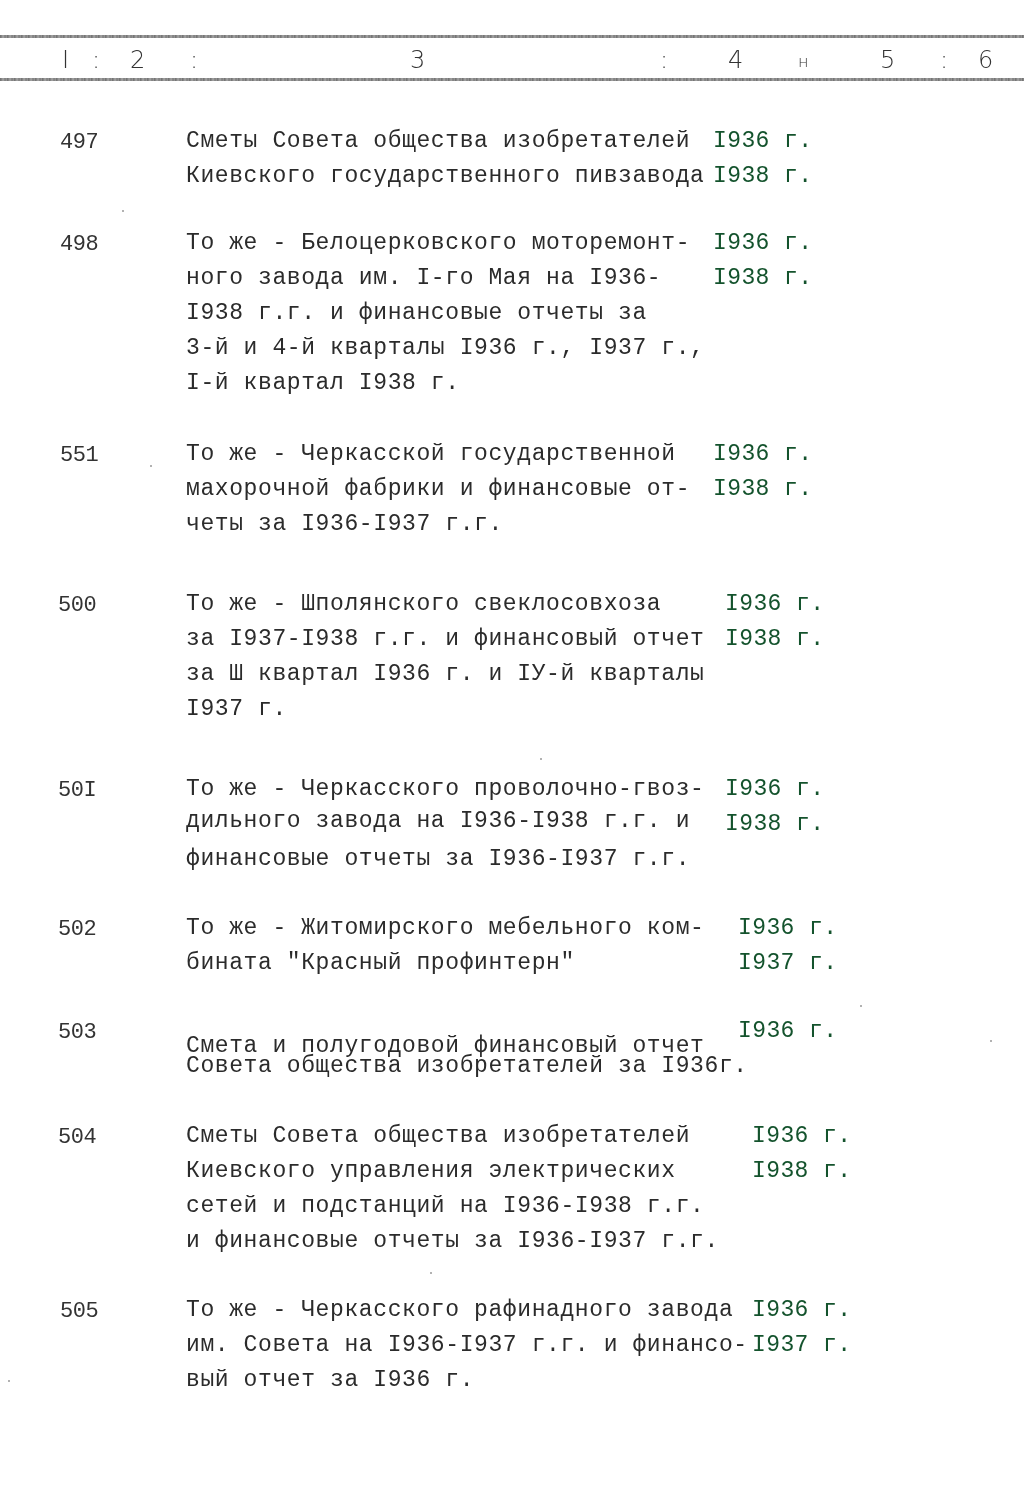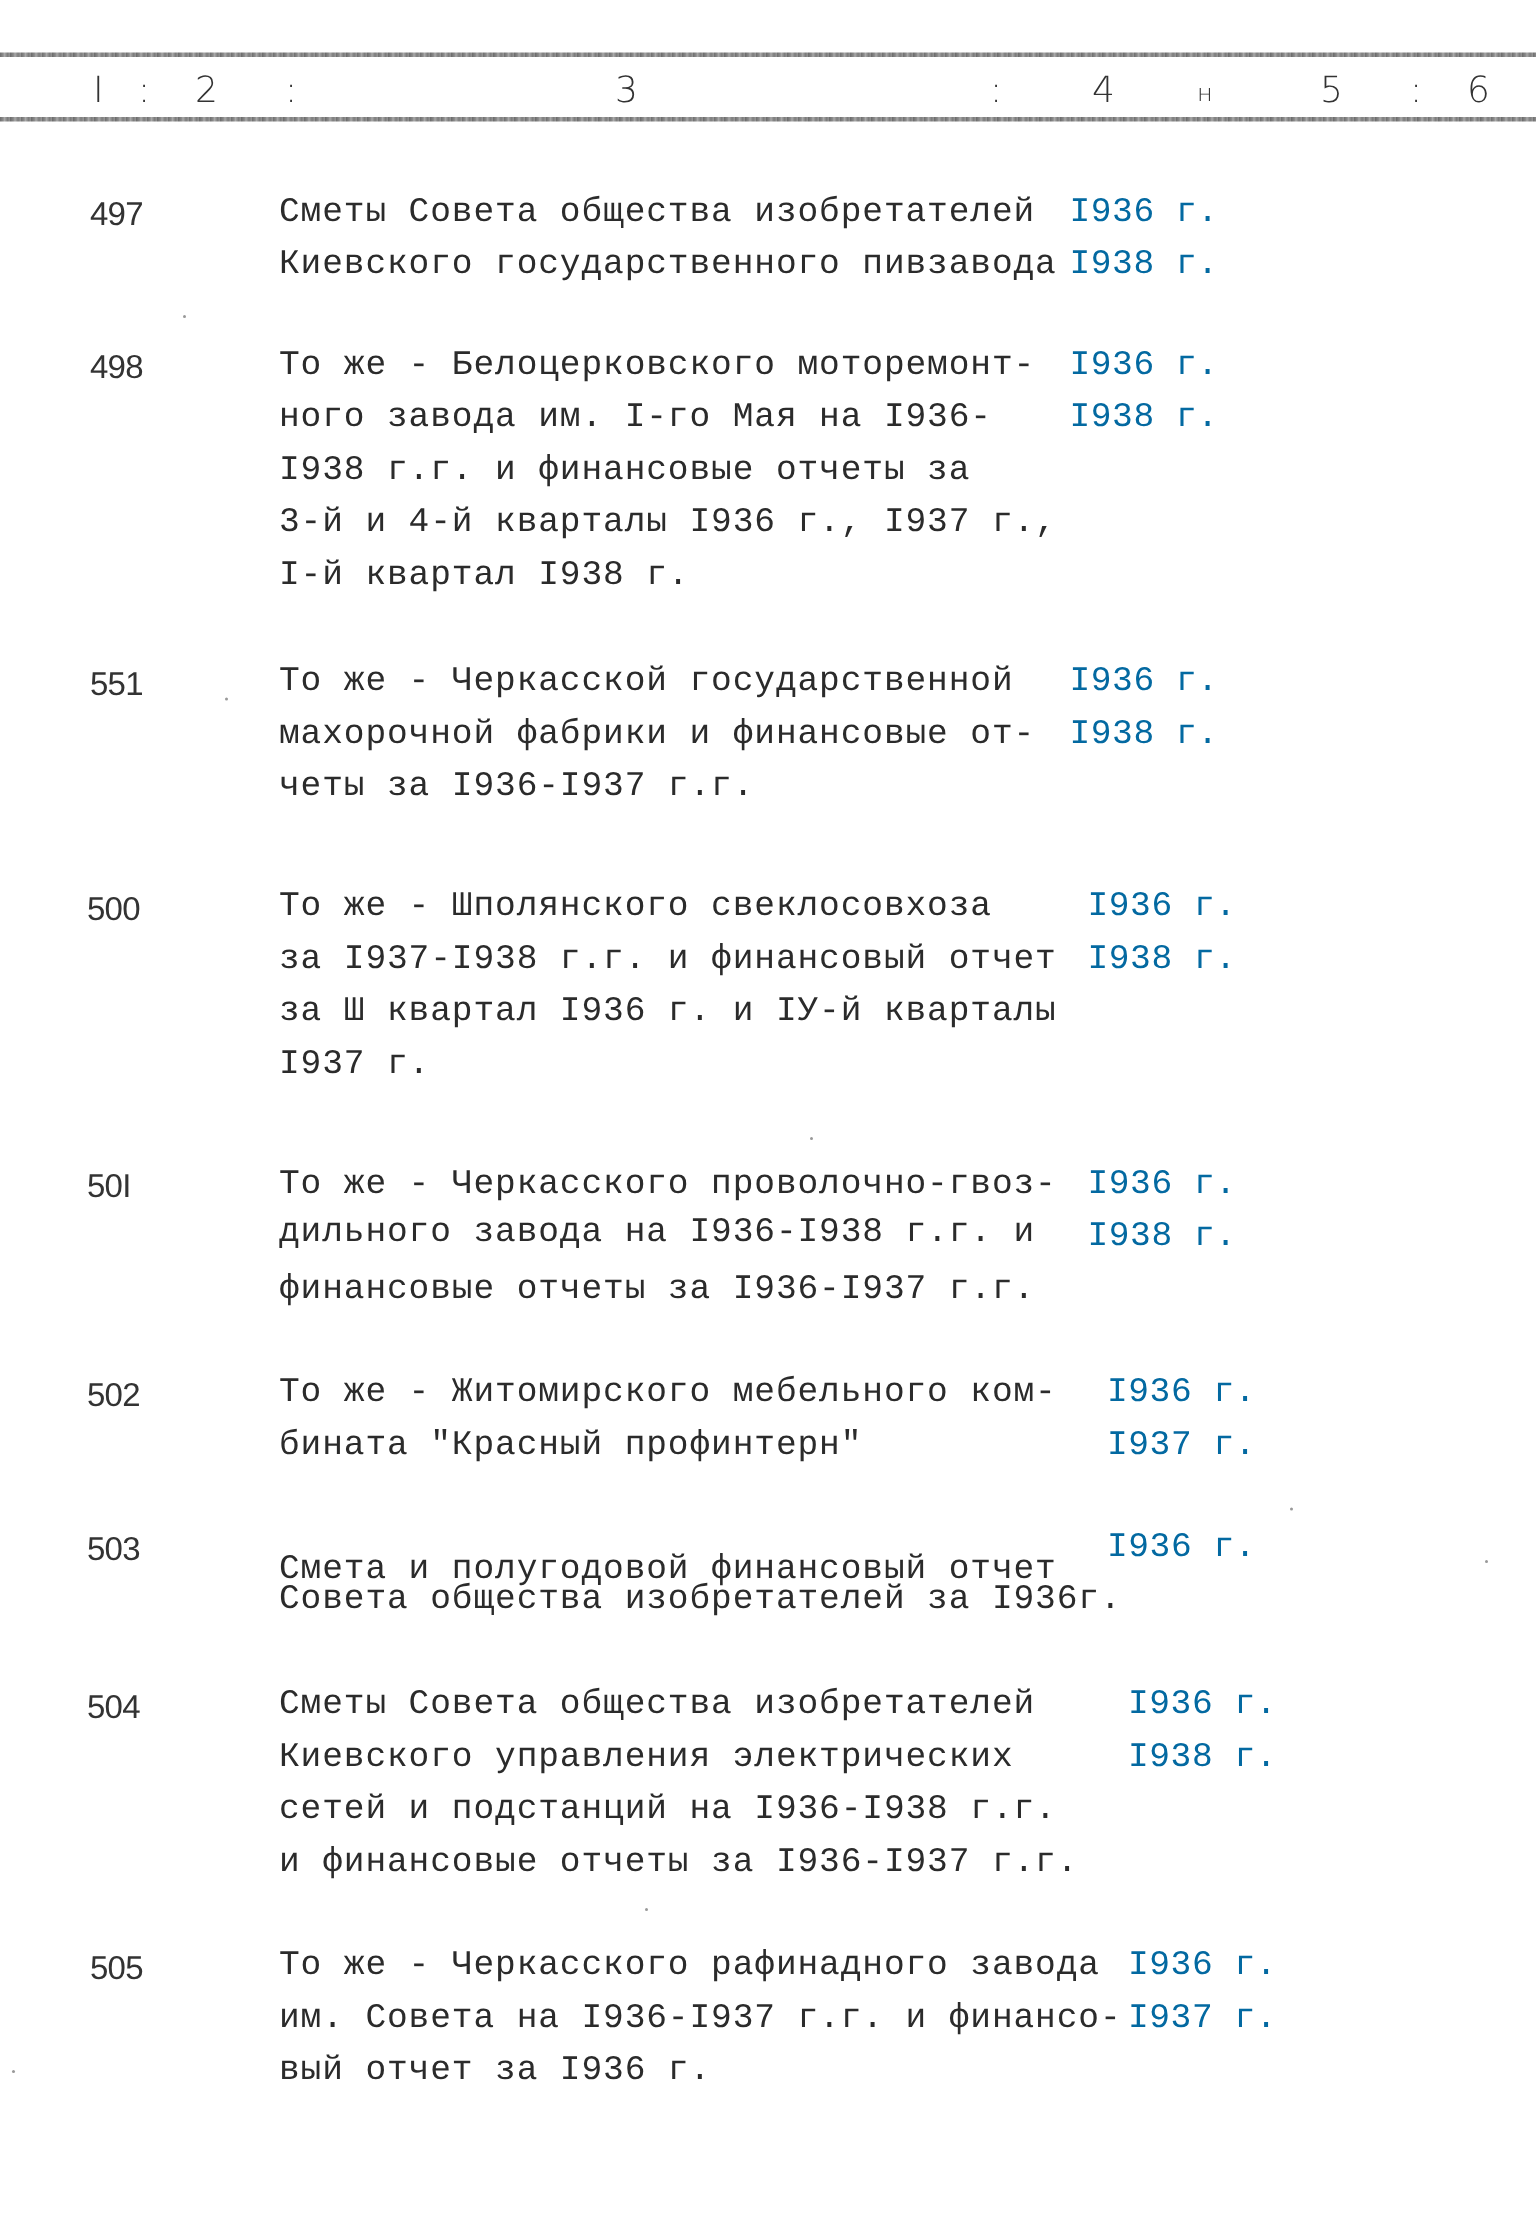--- a/index.html
+++ b/index.html
@@ -40,39 +40,39 @@
       position: absolute;
       top: 0;
     }
     .entry {
       position: absolute;
       left: 0;
       width: 1024px;
     }
     .entry-num {
       position: absolute;
-      font-family: Liberation Sans, sans-serif;
+      font-family: Liberation Mono, monospace;
       font-size: 22px;
       color: #333;
       letter-spacing: -0.5px;
     }
     .entry-line {
       position: absolute;
       left: 186px;
       font-size: 23px;
       letter-spacing: 0.6px;
       white-space: pre;
       color: #2b2b2b;
     }
     .entry-date {
       position: absolute;
       font-size: 23px;
       letter-spacing: 0.4px;
       white-space: pre;
-      color: #0369a1;
+      color: #14532d;
     }
     .speck {
       position: absolute;
       width: 2px;
       height: 2px;
       background: #999;
       border-radius: 50%;
     }
   </style>
 </head>

